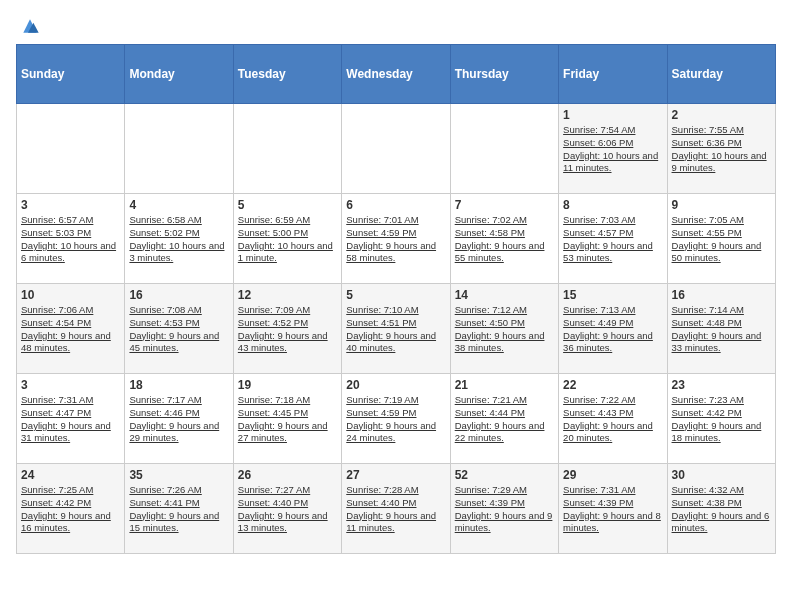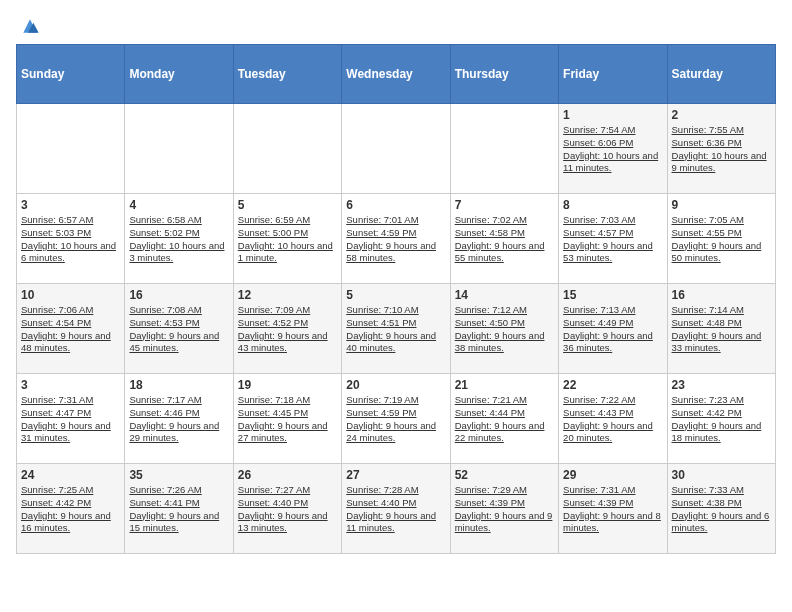--- a/index.html
+++ b/index.html
@@ -289,19 +289,19 @@
 Daylight: 9 hours and 9 minutes.</div>
         </td>
         <td>
           <span class="day-number">29</span>
           <div class="day-info">Sunrise: 7:31 AM
 Sunset: 4:39 PM
 Daylight: 9 hours and 8 minutes.</div>
         </td>
         <td>
           <span class="day-number">30</span>
-          <div class="day-info">Sunrise: 7:33 AM
+          <div class="day-info">Sunrise: 4:32 AM
 Sunset: 4:38 PM
 Daylight: 9 hours and 6 minutes.</div>
         </td>
       </tr>
     </tbody>
 </table>
 
 </body></html>

